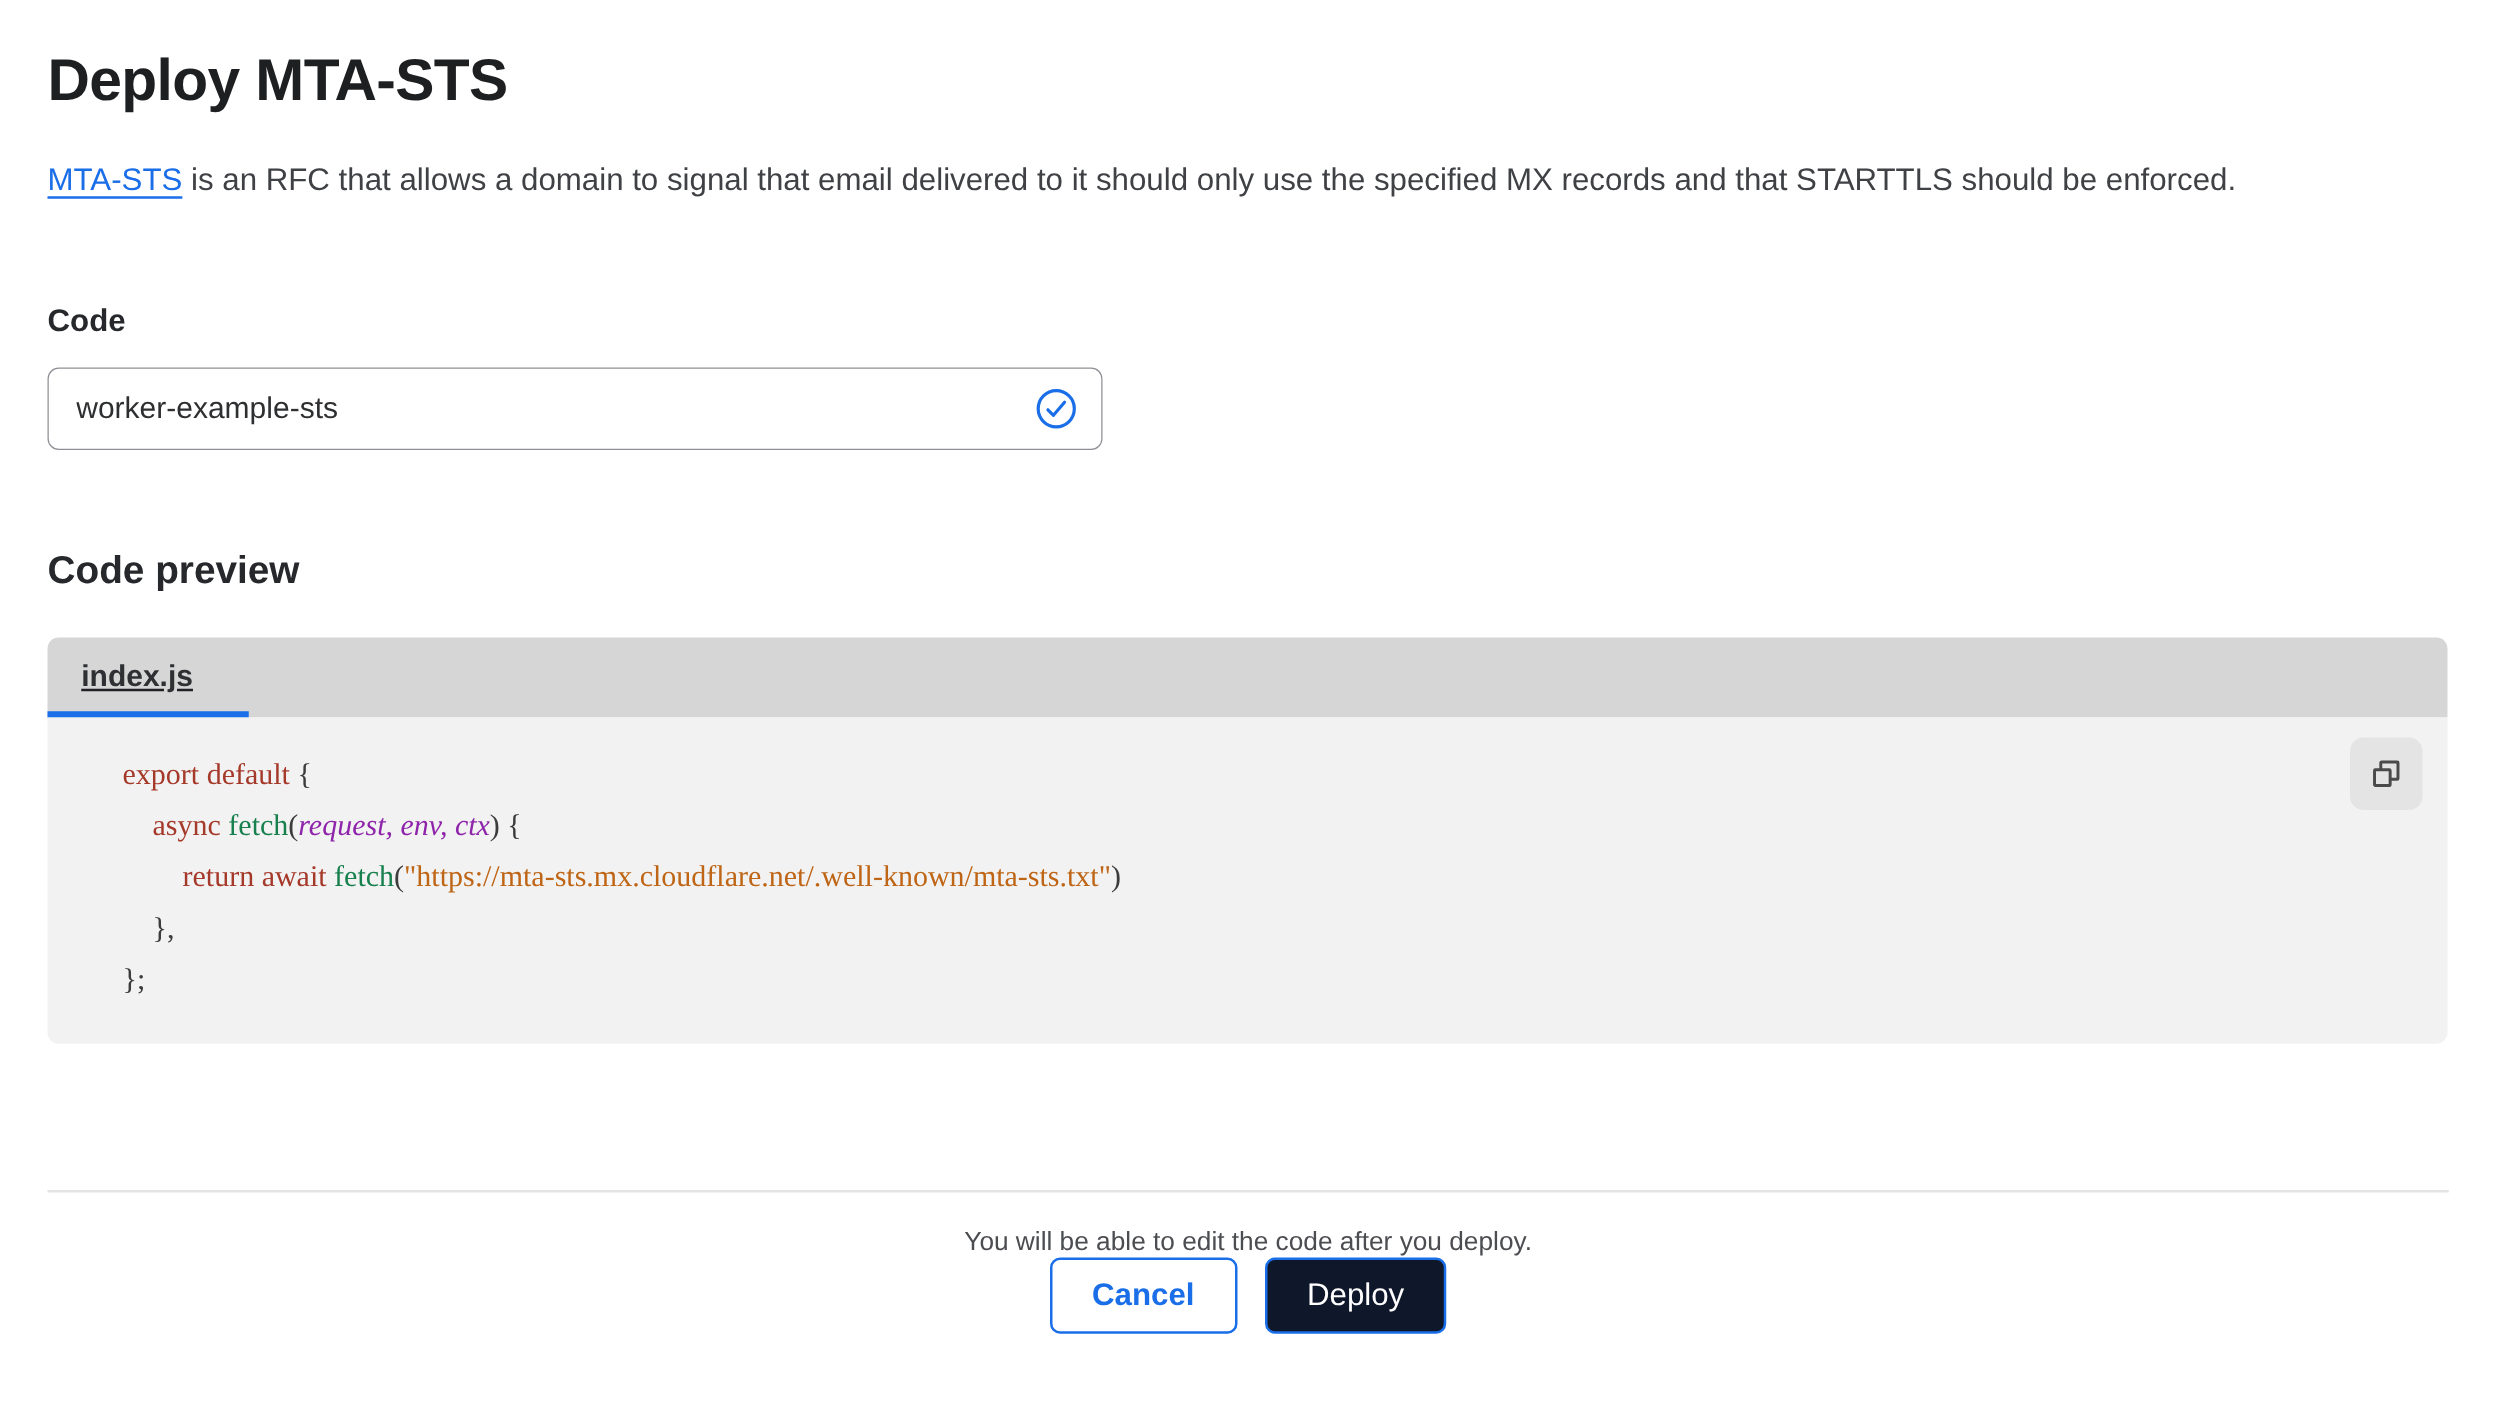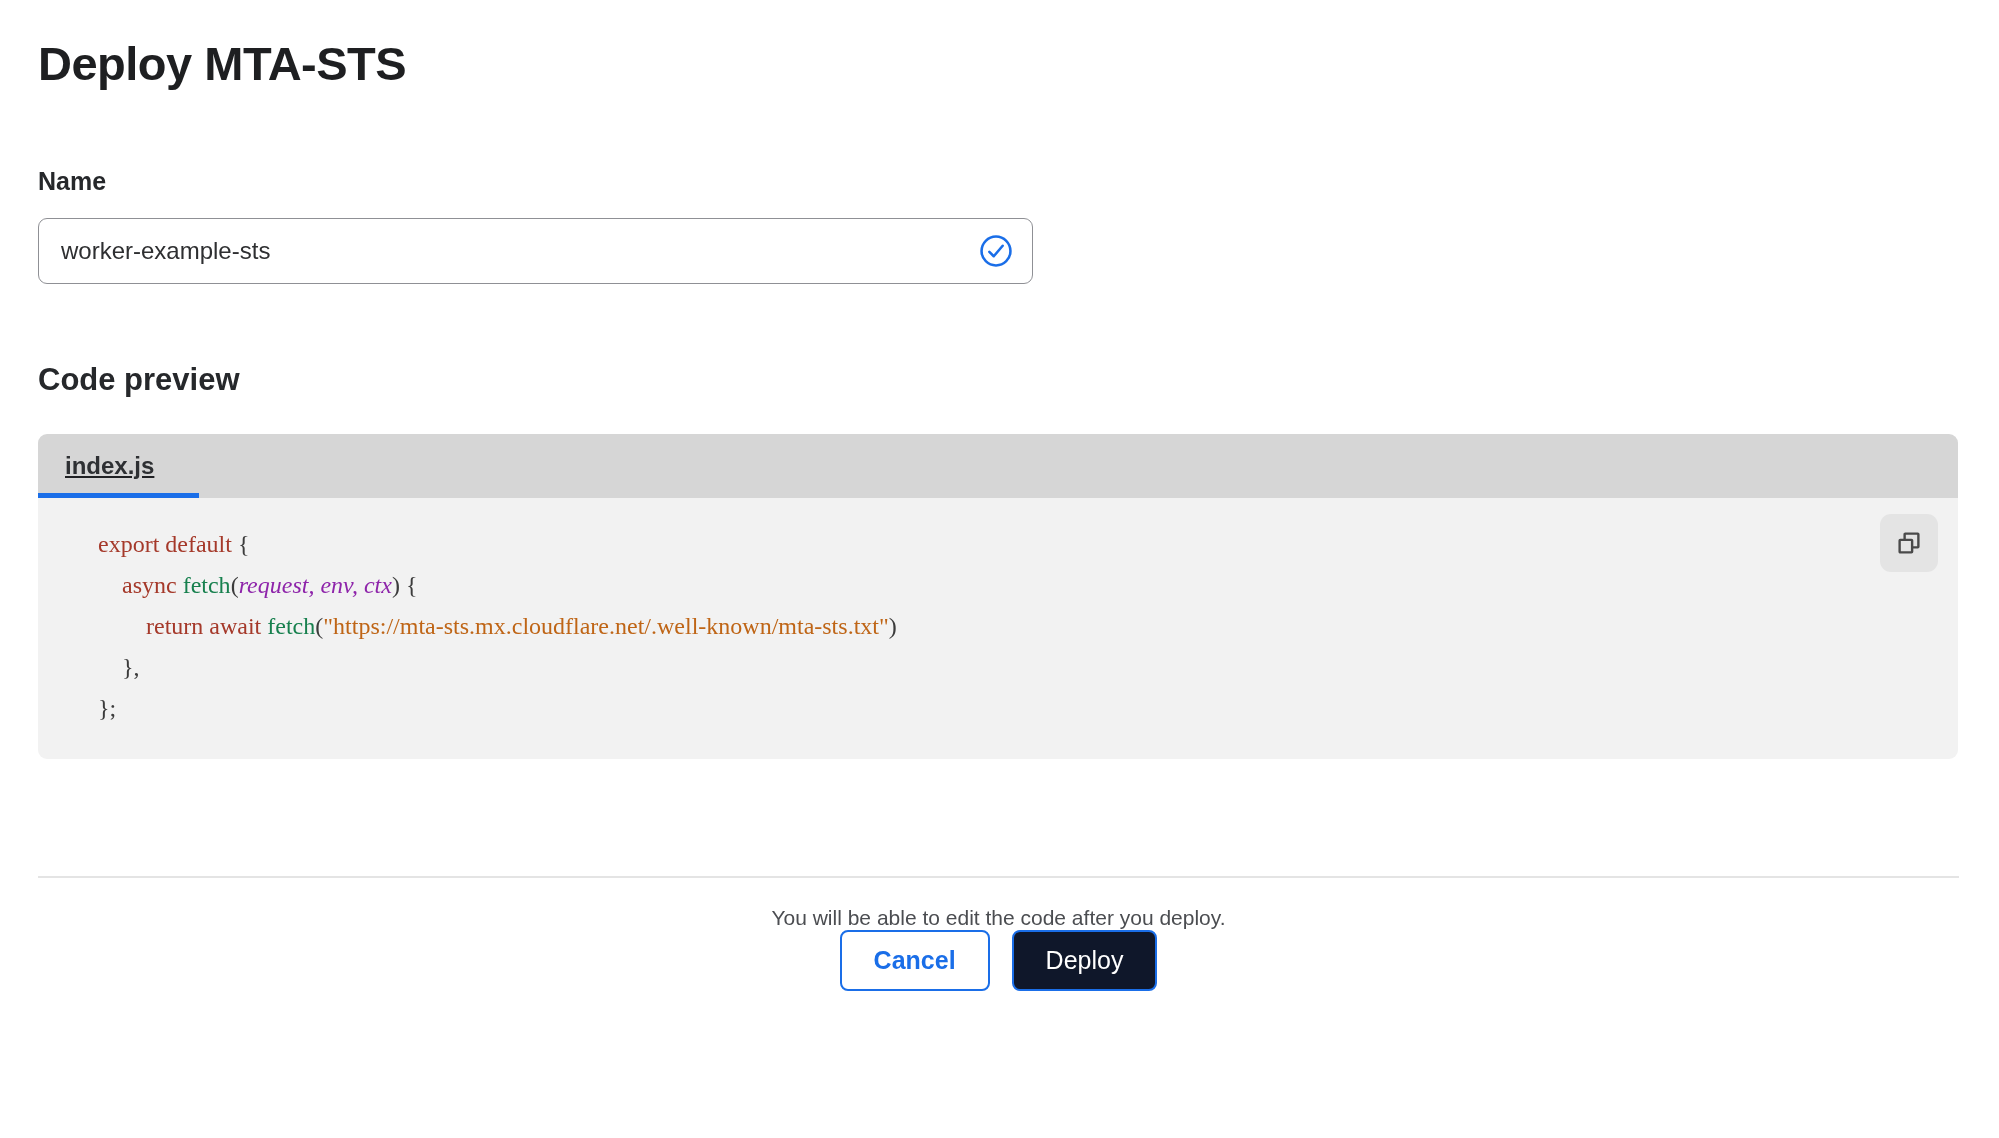--- a/index.html
+++ b/index.html
@@ -37,21 +37,21 @@
   .field-label {
     display: block;
     margin-top: 76px;
     font-size: 25px;
     font-weight: 700;
     color: #26282b;
   }
   .input-wrap {
     position: relative;
     margin-top: 22px;
-    width: 995px;
+    width: 844px;
     height: 66px;
   }
   .text-input {
     width: 100%;
     height: 100%;
     border: 1.5px solid #8f9095;
     border-radius: 9px;
     padding: 0 75px 0 22px;
     font-size: 24px;
     font-family: "Liberation Sans", sans-serif;
@@ -175,22 +175,23 @@
     color: #ffffff;
   }
 </style>
 </head>
 <body>
 
 <div class="page">
 
   <h1 class="page-title">Deploy MTA-STS</h1>
 
-
-  <label class="field-label">Name</label>
+  <p class="description"><a class="inline-link" href="#">MTA-STS</a><span> is an RFC that allows a domain to signal that email delivered to it should only use the specified MX records and that STARTTLS should be enforced.</span></p>
+
+  <label class="field-label">Code</label>
   <div class="input-wrap">
     <input class="text-input" type="text" value="worker-example-sts" style="">
     <span class="valid-icon">
       <svg width="34" height="34" viewBox="0 0 24 24" fill="none" stroke="#1a6ee8" stroke-width="1.8">
         <circle cx="12" cy="12" r="10.2"></circle>
         <path d="M7.3 12.6l3.1 3.1 6.3-7.4" stroke-linecap="round" stroke-linejoin="round"></path>
       </svg>
     </span>
   </div>
 

